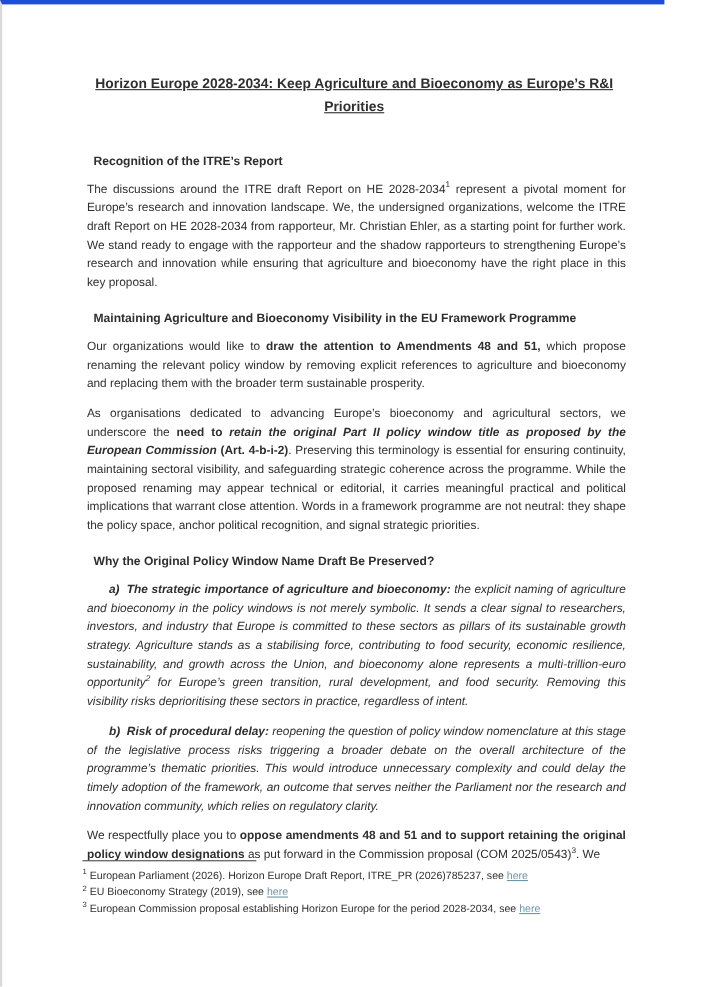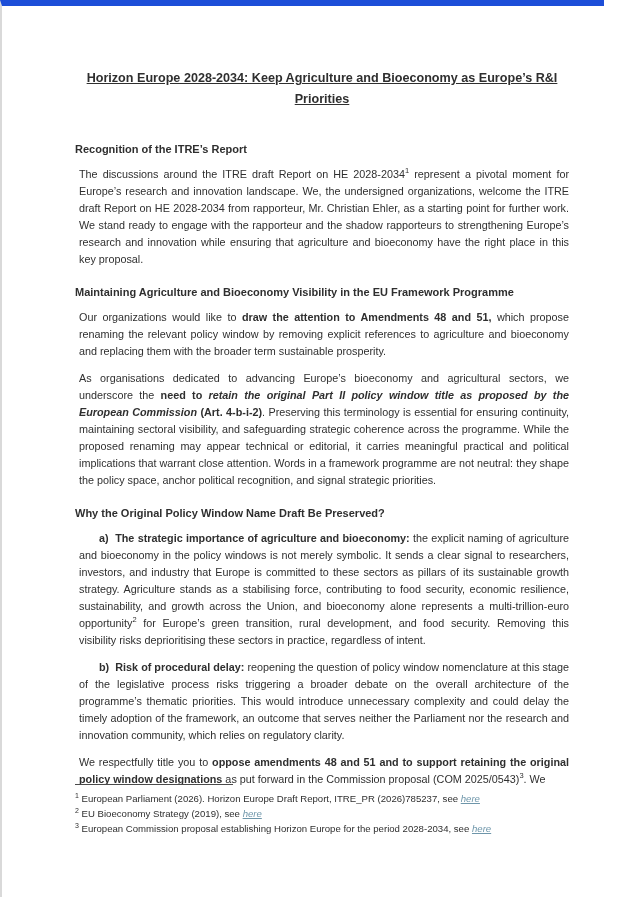--- a/index.html
+++ b/index.html
@@ -2,21 +2,21 @@
 <html><head>
 <meta charset="utf-8">
 <style>
   html, body { margin: 0; padding: 0; background: #ffffff; }
   .page {
     position: relative;
     width: 604px;
     height: 897px;
     box-sizing: border-box;
     background: #ffffff;
-    border-top: 6px solid #1d4ed8;
+    border-top: 4px solid #1d4ed8;
     border-left: 2px solid #d9d9d9;
     overflow: hidden;
     color: #2f2f2f;
     font-family: "Liberation Sans", sans-serif;
   }
   .content {
     position: absolute;
     top: 62px;
     left: 73px;
     width: 494px;
@@ -28,28 +28,28 @@
     font-size: 12.6px;
     line-height: 21px;
     text-align: center;
     text-decoration: underline;
     margin: 0 6px;
   }
   .heading {
     font-weight: bold;
     font-size: 11px;
     text-align: left;
-    margin: 16px 0 8px 0;
+    margin: 16px 0 8px 10px;
   }
   .heading.first { margin-top: 31px; }
   p.body-par {
     margin: 0 0 10px 4px;
     text-align: justify;
   }
-  p.body-par.indent { text-indent: 20px; }
+  p.body-par.indent { text-indent: 20px; font-style: italic; }
   .b  { font-weight: bold; }
   .i  { }
   .bi { font-weight: bold; font-style: italic; }
   sup.fnref {
     font-size: 7.5px;
     line-height: 0;
     vertical-align: super;
   }
   .footnotes {
     position: absolute;
@@ -61,21 +61,20 @@
   }
   .fn-sep {
     width: 158px;
     border-top: 1px solid #4a4a4a;
     margin-bottom: 6px;
   }
   .fn a {
     color: #6e96aa;
     text-decoration: underline;
     cursor: pointer;
-    font-style: italic;
   }
   .fn sup {
     font-size: 7px;
     vertical-align: super;
     line-height: 0;
   }
 </style>
 </head>
 <body>
 
@@ -90,21 +89,21 @@
     <div class="heading">Maintaining Agriculture and Bioeconomy Visibility in the EU Framework Programme</div>
     <p class="body-par"><span>Our organizations would like to </span><span class="b">draw the attention to Amendments 48 and 51,</span><span> which propose renaming the relevant policy window by removing explicit references to </span><span class="i">agriculture</span><span> and </span><span class="i">bioeconomy</span><span> and replacing them with the broader term </span><span class="i">sustainable prosperity</span><span>.</span></p>
 
     <p class="body-par"><span>As organisations dedicated to advancing Europe’s bioeconomy and agricultural sectors, we underscore the </span><span class="b">need to </span><span class="bi">retain the original Part II policy window title as proposed by the European Commission</span><span class="b"> (Art. 4-b-i-2)</span><span>. Preserving this terminology is essential for ensuring continuity, maintaining sectoral visibility, and safeguarding strategic coherence across the programme. While the proposed renaming may appear technical or editorial, it carries meaningful practical and political implications that warrant close attention. Words in a framework programme are not neutral: they shape the policy space, anchor political recognition, and signal strategic priorities.</span></p>
 
     <div class="heading">Why the Original Policy Window Name Draft Be Preserved?</div>
     <p class="body-par indent"><span class="b">a)&nbsp;&nbsp;The strategic importance of agriculture and bioeconomy:</span><span> the explicit naming of agriculture and bioeconomy in the policy windows is not merely symbolic. It sends a clear signal to researchers, investors, and industry that Europe is committed to these sectors as pillars of its sustainable growth strategy. Agriculture stands as a stabilising force, contributing to food security, economic resilience, sustainability, and growth across the Union, and bioeconomy alone represents a multi-trillion-euro opportunity</span><sup class="fnref">2</sup><span> for Europe’s green transition, rural development, and food security. Removing this visibility risks deprioritising these sectors in practice, regardless of intent.</span></p>
 
     <p class="body-par indent"><span class="b">b)&nbsp;&nbsp;Risk of procedural delay:</span><span> reopening the question of policy window nomenclature at this stage of the legislative process risks triggering a broader debate on the overall architecture of the programme’s thematic priorities. This would introduce unnecessary complexity and could delay the timely adoption of the framework, an outcome that serves neither the Parliament nor the research and innovation community, which relies on regulatory clarity.</span></p>
 
-    <p class="body-par"><span>We respectfully title you to </span><span class="b">oppose amendments 48 and 51 and to support retaining the original policy window designations</span><span> as put forward in the Commission proposal (COM 2025/0543)</span><sup class="fnref">3</sup><span>. We</span></p>
+    <p class="body-par"><span>We respectfully place you to </span><span class="b">oppose amendments 48 and 51 and to support retaining the original policy window designations</span><span> as put forward in the Commission proposal (COM 2025/0543)</span><sup class="fnref">3</sup><span>. We</span></p>
 
   </div>
 
   <div class="footnotes">
     <div class="fn-sep"></div>
     <div class="fn"><sup>1</sup> <span>European Parliament (2026). Horizon Europe Draft Report, ITRE_PR (2026)785237, see </span><a>here</a></div>
     <div class="fn"><sup>2</sup> <span>EU Bioeconomy Strategy (2019), see </span><a>here</a></div>
     <div class="fn"><sup>3</sup> <span>European Commission proposal establishing Horizon Europe for the period 2028-2034, see </span><a>here</a></div>
   </div>
 </div>

